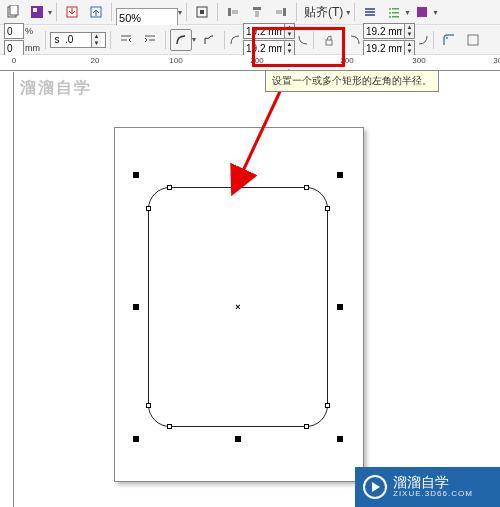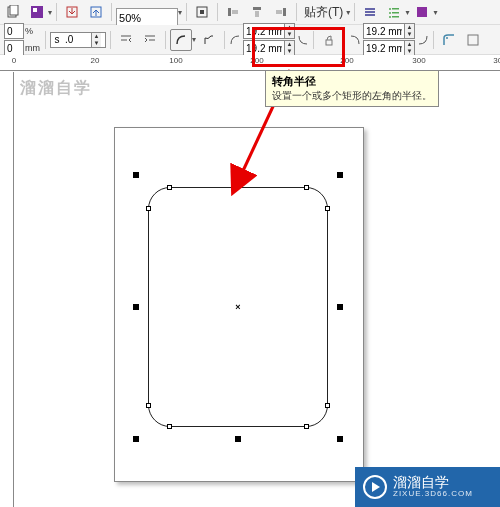--- a/index.html
+++ b/index.html
@@ -420,21 +420,20 @@
   <div class="tb-btn">
     <svg class="icon" width="14" height="14">
         <rect x="2" y="2" width="10" height="10" fill="none" stroke="#777"></rect>
       </svg>
   </div>
 </div>
 
 <div class="highlight-box" style="left:252px; top:27px; width:93px; height:40px;"></div>
 
 <div class="tooltip" style="left:265px; top:70px;">
-  <div class="tt-title">转角半径</div>
   <div class="tt-desc">设置一个或多个矩形的左角的半径。</div>
 </div>
 
 <div class="ruler-h">
   <span class="tick-label" style="left:14px">0</span>
   <span class="tick-label" style="left:95px">20</span>
   <span class="tick-label" style="left:176px">100</span>
   <span class="tick-label" style="left:257px">200</span>
   <span class="tick-label" style="left:347px">200</span>
   <span class="tick-label" style="left:419px">300</span>

